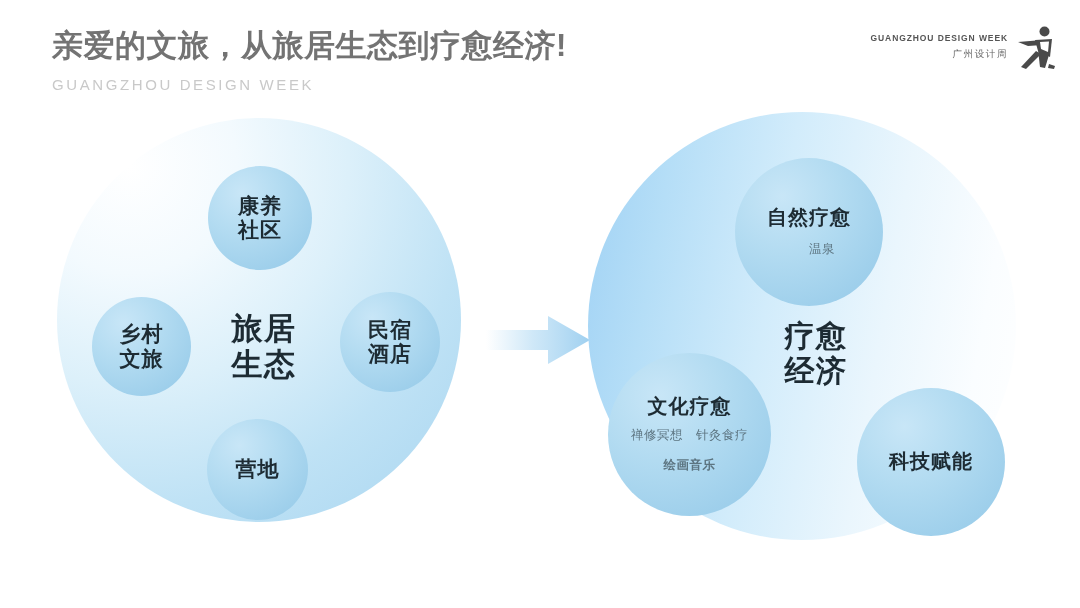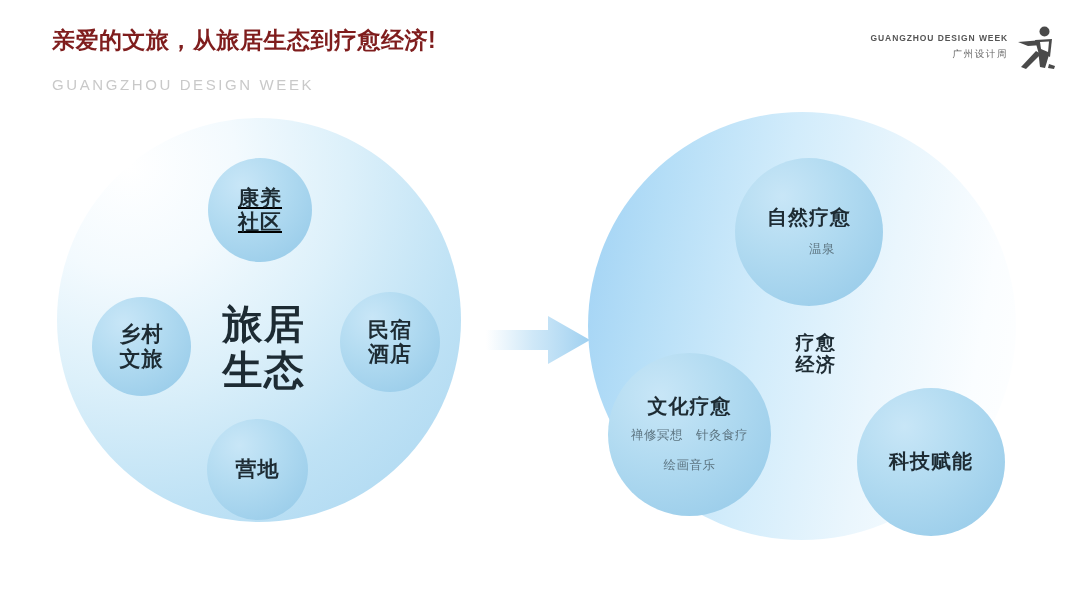--- a/index.html
+++ b/index.html
@@ -14,22 +14,22 @@
     width:1080px; height:608px;
     background:#ffffff;
     overflow:hidden;
   }
 
   
   #header { position:absolute; left:0; top:0; width:1080px; height:110px; }
 
   #title {
     position:absolute; left:52px; top:25px;
-    font-size:23px; font-weight:bold;
-    color:#7f1d1d;
+    font-size:31px; font-weight:bold;
+    color:#737373;
     letter-spacing:0.5px;
     white-space:nowrap;
   }
   #subtitle {
     position:absolute; left:52px; top:76px;
     font-size:15px; font-weight:500;
     color:#c9c9c9;
     letter-spacing:2.6px;
     white-space:nowrap;
   }
@@ -77,56 +77,56 @@
     letter-spacing:0.5px;
   }
   .node-sub {
     color:#5c7480; line-height:1.45; letter-spacing:0.5px;
   }
 
   
   #n-center-left {
     left:198px; top:288px; width:132px; height:118px;
   }
-  #n-center-left .node-title { font-size:40px; letter-spacing:1.5px; }
-
-  #n-kangyang { left:208px; top:158px; width:104px; height:104px;text-decoration:underline; }
+  #n-center-left .node-title { font-size:31px; letter-spacing:1.5px; }
+
+  #n-kangyang { left:208px; top:166px; width:104px; height:104px; }
   #n-xiangcun  { left:92px;  top:297px; width:99px;  height:99px; }
   #n-minsu     { left:340px; top:292px; width:100px; height:100px; }
   #n-yingdi    { left:207px; top:419px; width:101px; height:101px; }
 
   #n-kangyang .node-title,
   #n-xiangcun .node-title,
   #n-minsu .node-title,
   #n-yingdi .node-title { font-size:21px; letter-spacing:1px; }
 
   
   #n-center-right {
     left:757px; top:298px; width:118px; height:112px;
   }
-  #n-center-right .node-title { font-size:19px; letter-spacing:1.5px; }
+  #n-center-right .node-title { font-size:30px; letter-spacing:1.5px; }
 
   #n-ziran   { left:735px; top:158px; width:148px; height:148px;justify-content:center; }
   #n-wenhua  { left:608px; top:353px; width:163px; height:163px; }
   #n-keji    { left:857px; top:388px; width:148px; height:148px; }
 
   #n-ziran .node-title,
   #n-wenhua .node-title,
   #n-keji .node-title { font-size:20px; letter-spacing:1px; }
   #n-ziran .node-sub,
   #n-wenhua .node-sub,
   #n-keji .node-sub { font-size:12.5px; }
 
   #n-ziran .sub-wrap { margin-top:9px; width:100%; }
   #n-ziran .sub-a { display:block; margin-left:-22px; }
   #n-ziran .sub-b { display:block; margin-left:26px; margin-top:1px; }
 
   #n-wenhua .sub-wrap { margin-top:8px; }
   #n-wenhua .sub-a { display:block; }
-  #n-wenhua .sub-b { display:block; margin-top:11px; }
+  #n-wenhua .sub-b { display:block; margin-top:11px;font-weight:bold; }
 
   #n-keji .sub-wrap { margin-top:8px; }
   #n-keji .sub-a { display:block; }
   #n-keji .sub-b { display:block; margin-top:3px; }
 
   
   #arrow { position:absolute; left:486px; top:312px; width:104px; height:56px; }
 </style>
 </head>
 <body>

